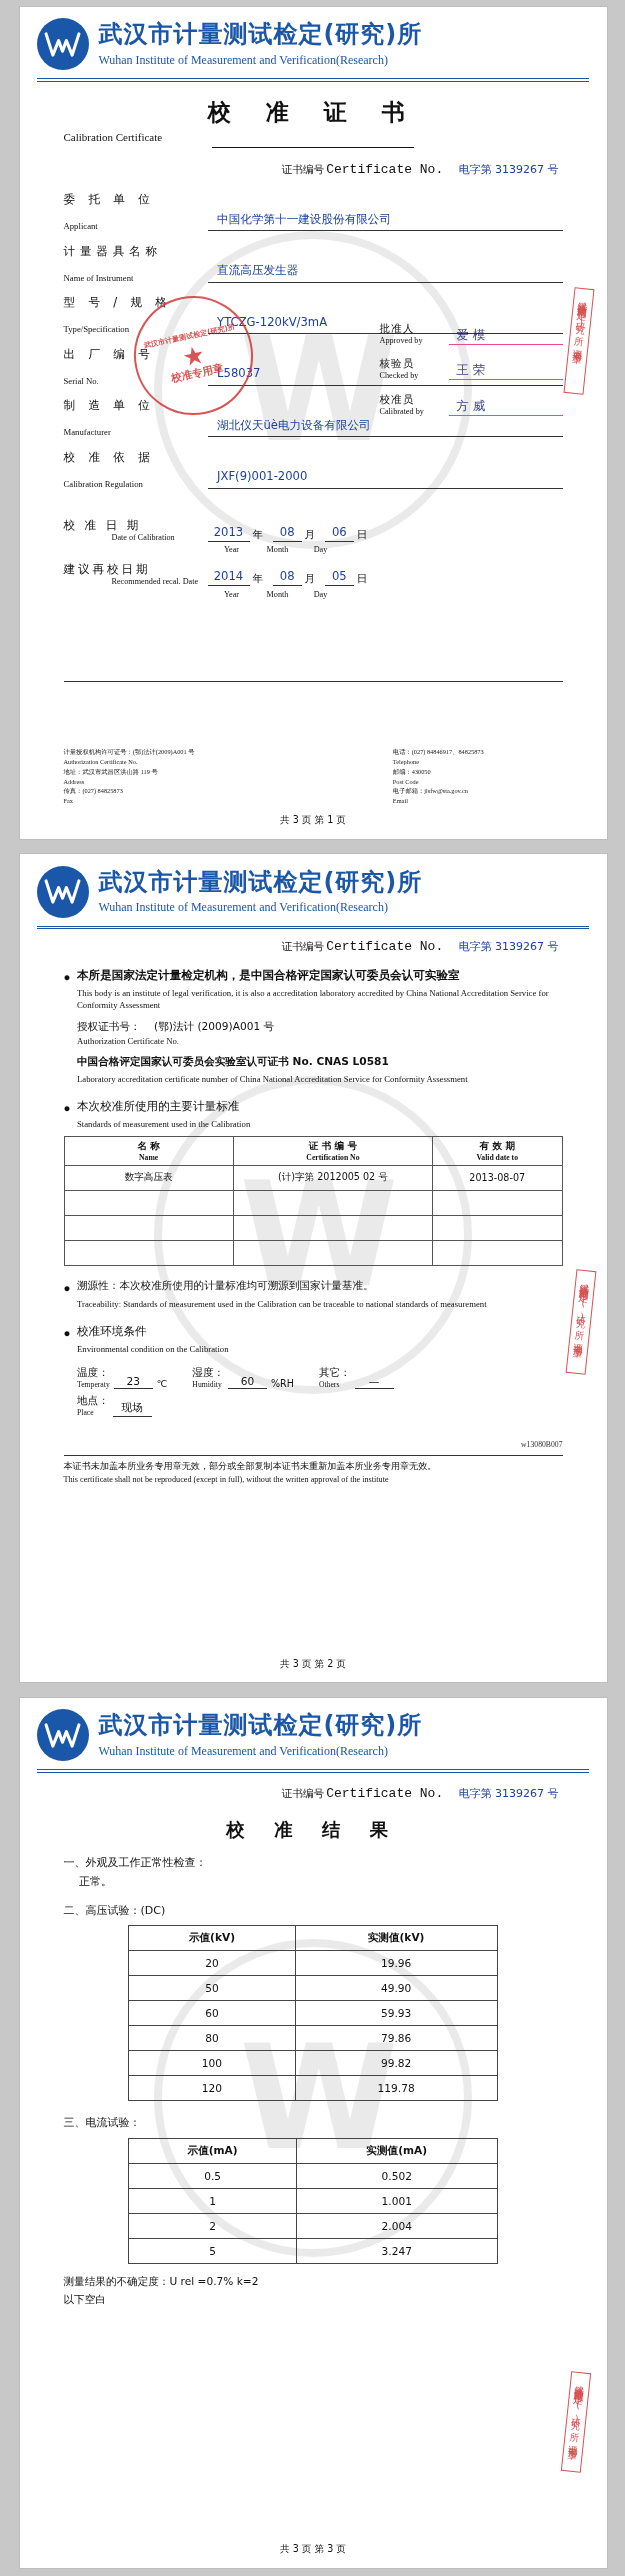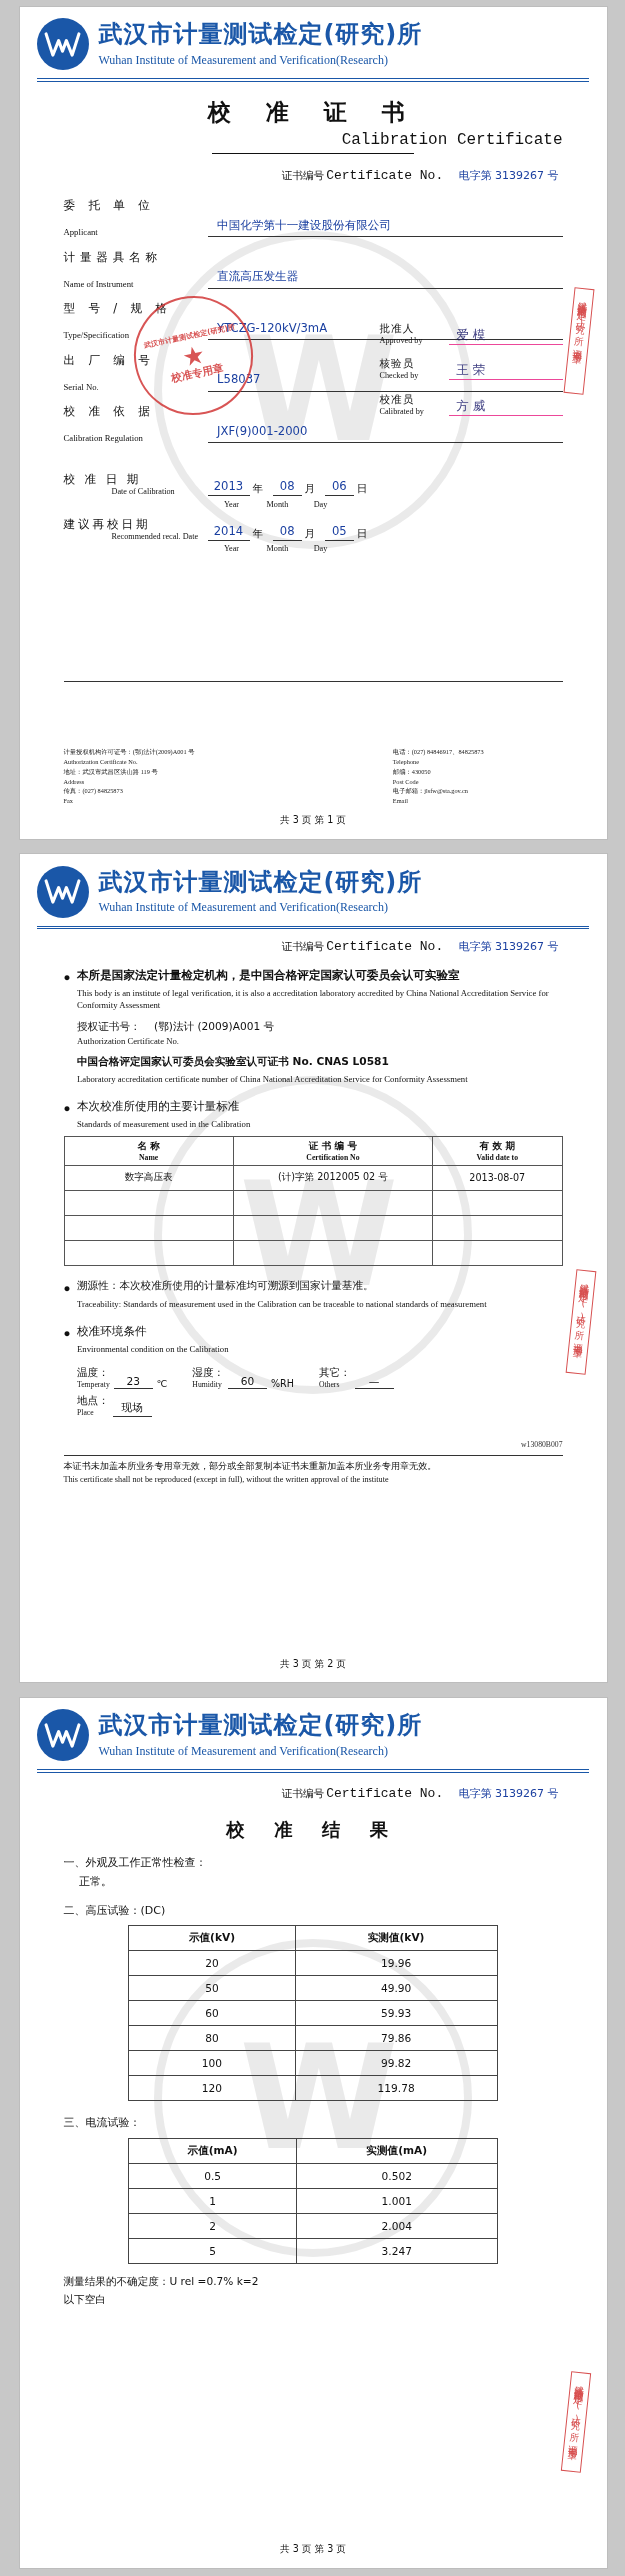--- a/index.html
+++ b/index.html
@@ -97,23 +97,23 @@
   .doc-title {
     text-align: center;
     font-family: "DejaVu Sans", sans-serif;
     font-size: 23px;
     font-weight: bold;
     letter-spacing: 13.5px;
     color: #111;
     margin-top: 15.4px;
   }
   .doc-title-en {
-    text-align: right;
-    font-family: Liberation Mono, monospace;
-    font-size: 16px;
+    text-align: left;
+    font-family: Liberation Serif, serif;
+    font-size: 11px;
     color: #111;
     margin-top: 2.9px;
   }
   .title-underline {
     width: 202px;
     height: 1px;
     background: #111;
     margin: 3.9px auto 0 auto;
   }
   .certno-line {
@@ -429,20 +429,27 @@
         </div>
 
         <div class="frow">
           <div class="flabel">
             <span class="cn">出 厂 编 号</span>
             <span class="en">Serial No.</span>
           </div>
           <div class="fvalue">L58037</div>
         </div>
 
+        <div class="frow">
+          <div class="flabel">
+            <span class="cn">制 造 单 位</span>
+            <span class="en">Manufacturer</span>
+          </div>
+          <div class="fvalue">湖北仪天üè电力设备有限公司</div>
+        </div>
 
         <div class="frow">
           <div class="flabel">
             <span class="cn">校 准 依 据</span>
             <span class="en">Calibration Regulation</span>
           </div>
           <div class="fvalue">JXF(9)001-2000</div>
         </div>
 
       </div>

